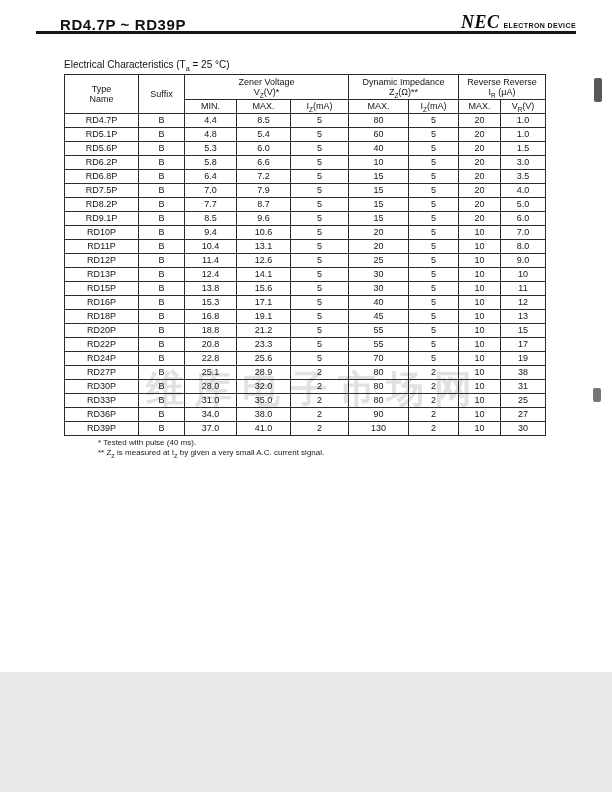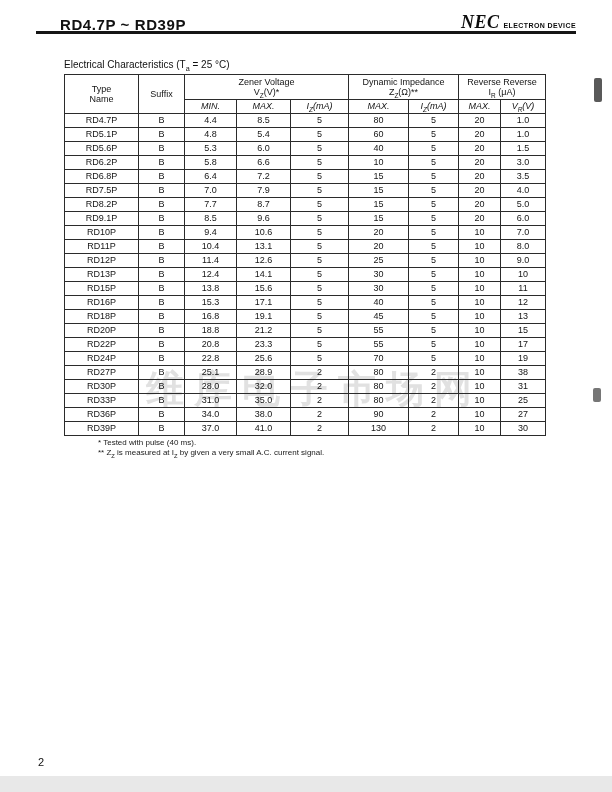--- a/index.html
+++ b/index.html
@@ -1,17 +1,17 @@
 <!DOCTYPE html>
 <html><head>
 <meta charset="utf-8">
 <style>
   html,body { margin:0; padding:0; background:#e8e8e8; }
   .page {
-    position:relative; width:612px; height:776px; background:#ffffff;
+    position:relative; width:612px; height:672px; background:#ffffff;
     font-family:"Liberation Sans", sans-serif; color:#161616; overflow:hidden;
   }
   
   .doc-header { position:absolute; top:12px; left:60px; right:36px;
     display:flex; justify-content:space-between; align-items:flex-end; }
   .doc-title { font-size:15px; font-weight:bold; letter-spacing:0.6px; color:#111; }
   .brand { display:flex; align-items:baseline; gap:4px; }
   .nec { font-family:"Liberation Serif", serif; font-weight:bold; font-style:italic;
     font-size:18px; letter-spacing:0.5px; color:#0d0d0d; }
   .brand-suffix { font-size:7px; font-weight:bold; letter-spacing:0.4px; color:#0d0d0d; }
@@ -27,21 +27,21 @@
 
   
   .spec-table { position:absolute; top:74px; left:64px; z-index:1;
     border-collapse:collapse; table-layout:fixed; width:481px; }
   .spec-table th, .spec-table td {
     border:1px solid #2b2b2b; padding:0; text-align:center; vertical-align:middle;
     font-size:9px; font-weight:normal; color:#141414; background:transparent;
   }
   .spec-table thead th { line-height:10.5px; }
   .spec-table thead tr.group-row th { height:24px; }
-  .spec-table thead tr.sub-row th { height:13px;font-style:italic; }
+  .spec-table thead tr.sub-row th { height:13px; }
   .spec-table td { height:13px; line-height:13px; }
   sub { font-size:0.72em; line-height:0; }
 
   
   .footnotes { position:absolute; top:438px; left:64px; font-size:8px; line-height:10px; color:#1a1a1a;margin-left:34px; }
 
   
   .page-number { position:absolute; top:756px; left:38px; font-size:11px; color:#111; }
 
   

